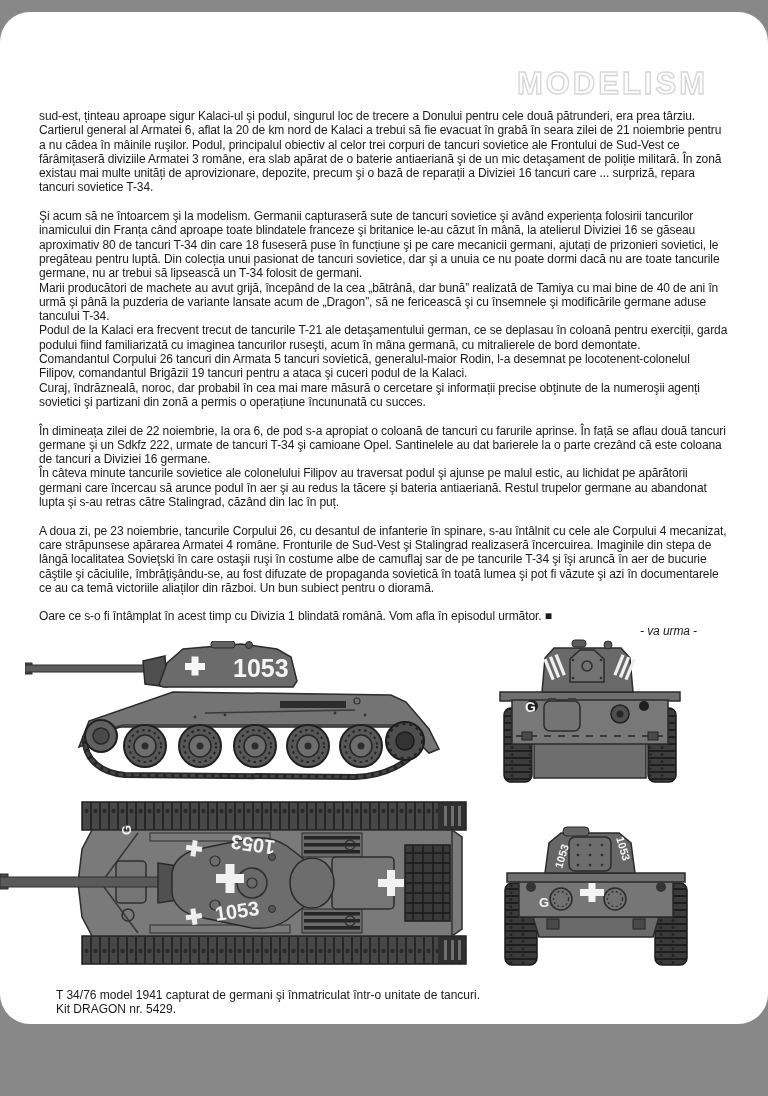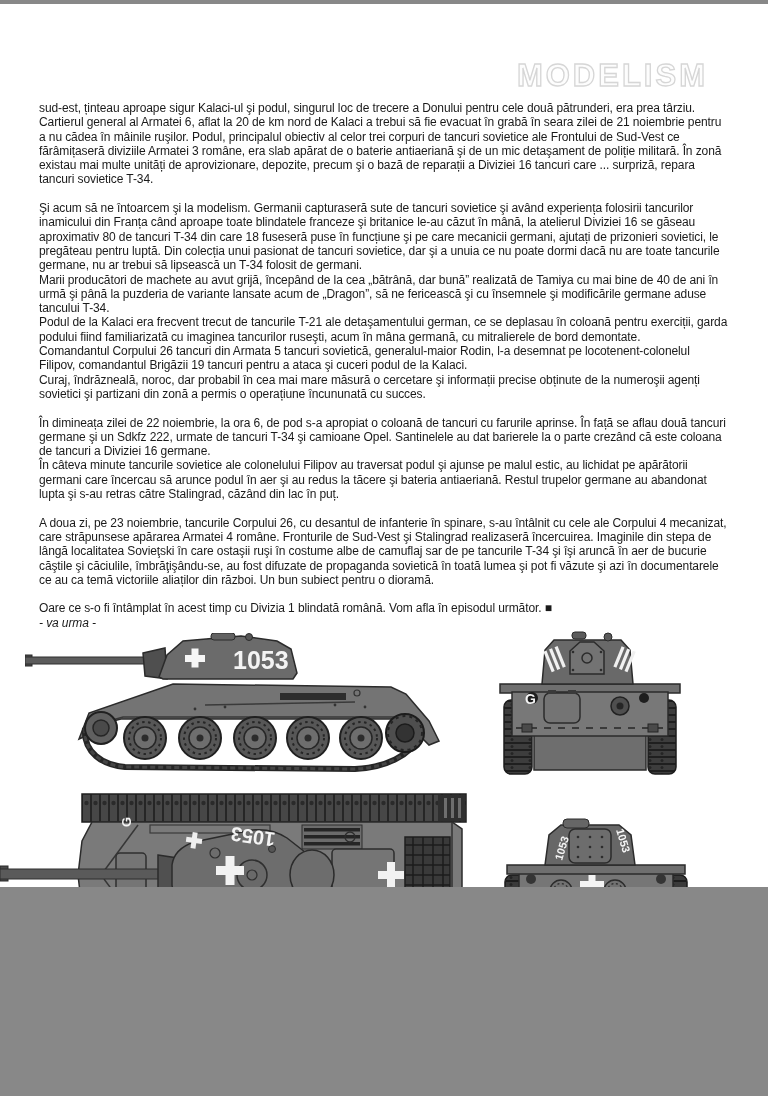--- a/index.html
+++ b/index.html
@@ -1,32 +1,32 @@
 <!DOCTYPE html>
 <html><head>
 <meta charset="utf-8">
 <style>
   html,body{margin:0;padding:0;background:#888;}
   .page{
-    position:relative;width:768px;height:883px;margin:4px auto;background:#ffffff;
-    font-family:"Liberation Sans","DejaVu Sans",sans-serif;color:#1a1a1a;overflow:hidden;
+    position:relative;width:768px;height:1012px;margin:12px auto;background:#ffffff;
+    font-family:"Liberation Sans","DejaVu Sans",sans-serif;color:#1a1a1a;overflow:hidden;border-radius:30px;
   }
   .logo{
     position:absolute;top:54px;right:60px;
     font-size:31px;font-weight:800;letter-spacing:3px;
     color:#fdfdfd;-webkit-text-stroke:1.3px #d6d6d6;
   }
   .article{
     position:absolute;left:39px;top:97px;width:690px;
     font-size:12px;line-height:14.3px;letter-spacing:-0.1px;text-align:left;
   }
   .article p{margin:0;}
   .article p.gap-above{margin-top:14.3px;}
   .va-urma{
-    margin-top:0;padding-right:32px;font-style:italic;
+    margin-top:0;text-align:right;padding-right:32px;font-style:italic;
   }
   .fig{position:absolute;}
   .fig svg{display:block;}
   .caption{
     position:absolute;left:56px;top:977px;width:600px;
     font-size:12px;line-height:13.5px;
   }
   .footer-text{
     position:absolute;top:1019px;right:56px;font-size:17px;white-space:pre;
   }

